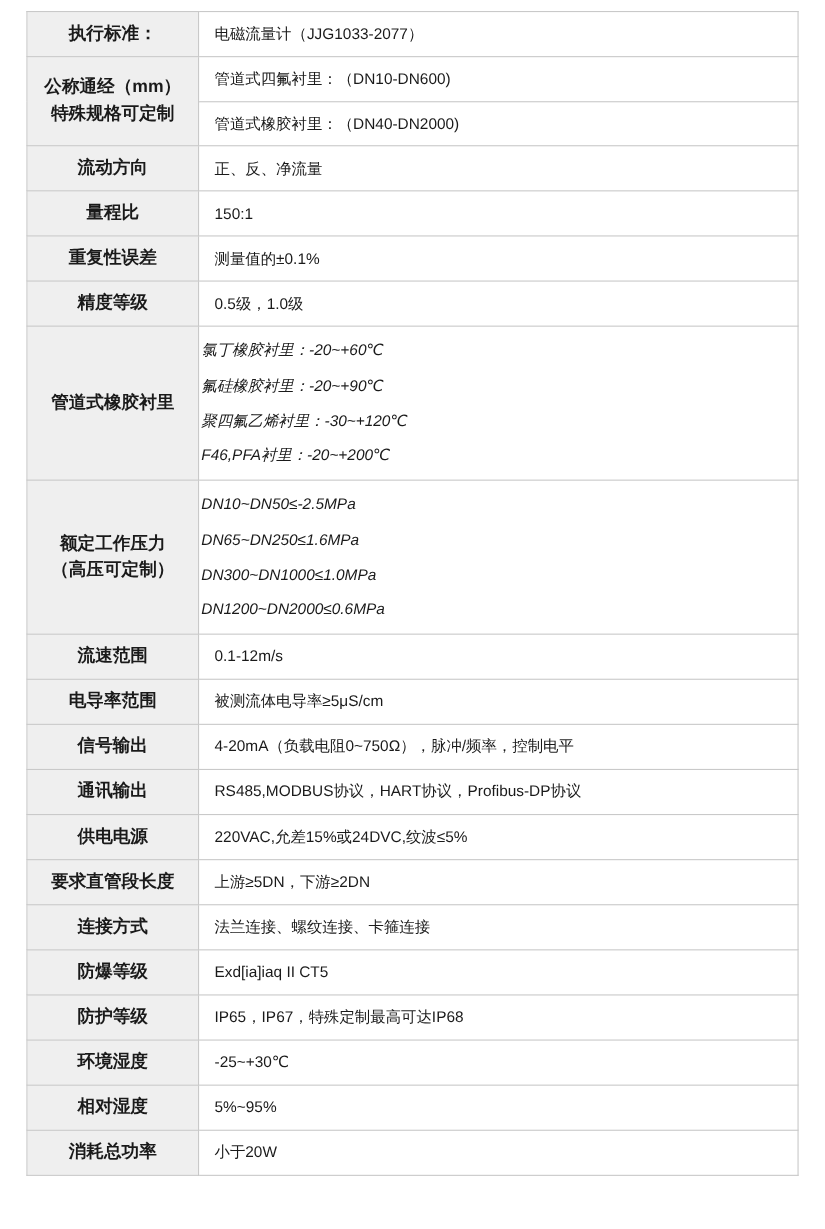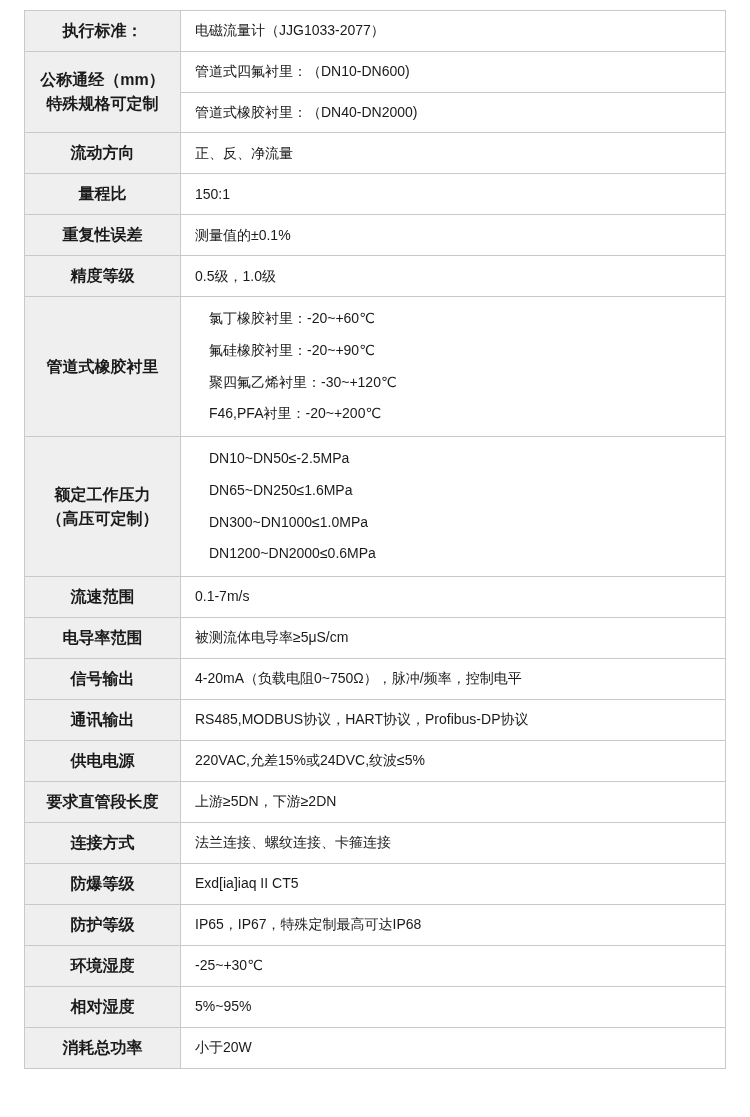--- a/index.html
+++ b/index.html
@@ -41,21 +41,22 @@
     font-size: 14px;
     padding: 9px 14px;
     line-height: 1.55;
     color: #1a1a1a;
   }
   td.value .line {
     display: block;
     padding: 5px 0;
   }
   td.value.multi {
-    padding: 6px 28px;
+    padding: 6px 2px;
+    font-style: italic;
   }
   .label-line {
     display: block;
   }
 </style>
 </head>
 <body>
 
 <table class="spec-table">
   <tbody>
@@ -113,21 +114,21 @@
       <td class="value multi">
         <span class="line">DN10~DN50≤-2.5MPa</span>
         <span class="line">DN65~DN250≤1.6MPa</span>
         <span class="line">DN300~DN1000≤1.0MPa</span>
         <span class="line">DN1200~DN2000≤0.6MPa</span>
       </td>
     </tr>
 
     <tr>
       <td class="label">流速范围</td>
-      <td class="value">0.1-7m/s</td>
+      <td class="value">0.1-12m/s</td>
     </tr>
 
     <tr>
       <td class="label">电导率范围</td>
       <td class="value">被测流体电导率≥5μS/cm</td>
     </tr>
 
     <tr>
       <td class="label">信号输出</td>
       <td class="value">4-20mA（负载电阻0~750Ω），脉冲/频率，控制电平</td>

